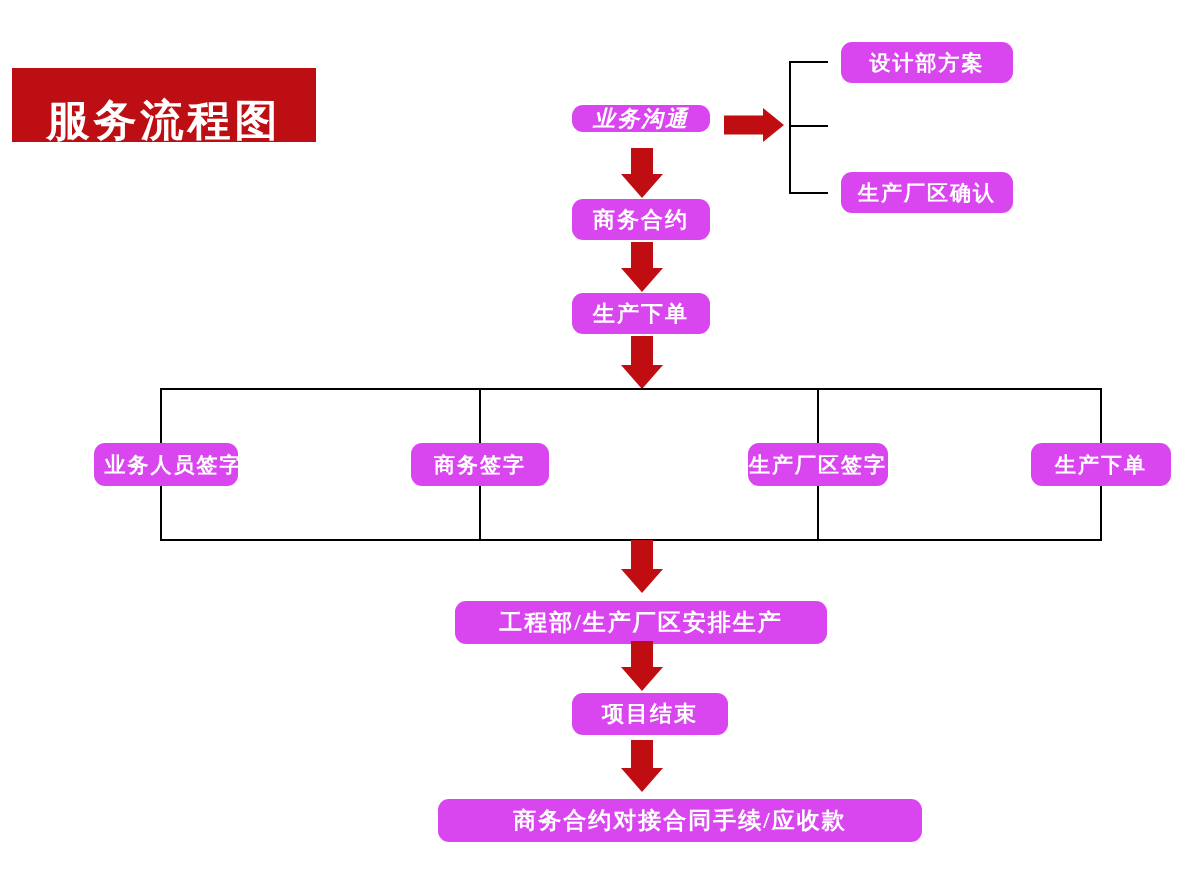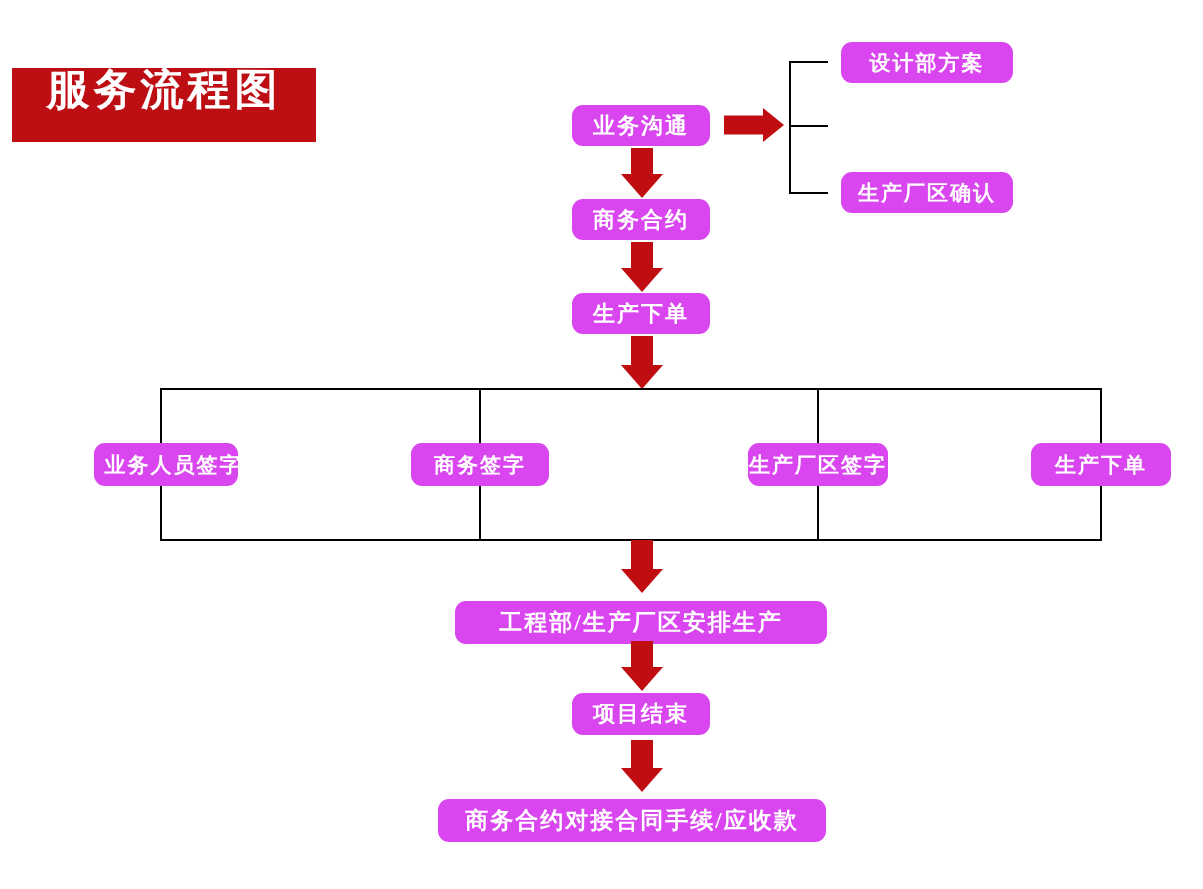--- a/index.html
+++ b/index.html
@@ -20,21 +20,21 @@
 
   
   .title-banner {
     position: absolute;
     left: 12px;
     top: 68px;
     width: 304px;
     height: 74px;
     background: #bd0e13;
     display: flex;
-    align-items: flex-start;
+    align-items: flex-end;
     justify-content: center;
   }
   .title-banner .title-text {
     color: #ffffff;
     font-size: 43px;
     font-weight: bold;
     letter-spacing: 4px;
     font-family: "Liberation Serif", "DejaVu Serif", serif;
     line-height: 1;
   }
@@ -114,21 +114,21 @@
 </style>
 </head>
 <body>
 
 <div id="canvas">
 
   <div class="title-banner">
     <span class="title-text">服务流程图</span>
   </div>
 
-  <div class="node md" style="left:572px; top:105px; width:138px; height:41px;">业务沟通</div>
+  <div class="node md" style="left:572px; top:105px; width:138px; height:27px;font-style:italic;">业务沟通</div>
 
   <div class="arrow-r" style="left:724px; top:108px; width:60px; height:34px;">
     <div class="r-stem" style="width:40px; height:19px;"></div>
     <div class="r-head"></div>
   </div>
 
   <div class="line-v" style="left:789px; top:61px; height:133px;"></div>
   <div class="line-h" style="left:789px; top:61px; width:39px;"></div>
   <div class="line-h" style="left:789px; top:125px; width:39px;"></div>
   <div class="line-h" style="left:789px; top:192px; width:39px;"></div>
@@ -172,22 +172,22 @@
     <div class="d-head"></div>
   </div>
 
   <div class="node lg" style="left:455px; top:601px; width:372px; height:43px;">工程部/生产厂区安排生产</div>
 
   <div class="arrow-d" style="left:614px; top:641px; width:56px; height:50px;">
     <div class="d-stem" style="width:22px; height:28px;"></div>
     <div class="d-head"></div>
   </div>
 
-  <div class="node md" style="left:572px; top:693px; width:138px; height:42px;font-family:Liberation Mono, monospace;">项目结束</div>
+  <div class="node md" style="left:572px; top:693px; width:156px; height:42px;font-family:Liberation Mono, monospace;">项目结束</div>
 
   <div class="arrow-d" style="left:614px; top:740px; width:56px; height:52px;">
     <div class="d-stem" style="width:22px; height:30px;"></div>
     <div class="d-head"></div>
   </div>
 
-  <div class="node lg" style="left:438px; top:799px; width:388px; height:43px;">商务合约对接合同手续/应收款</div>
+  <div class="node lg" style="left:438px; top:799px; width:484px; height:43px;">商务合约对接合同手续/应收款</div>
 
 </div>
 
 </body></html>

